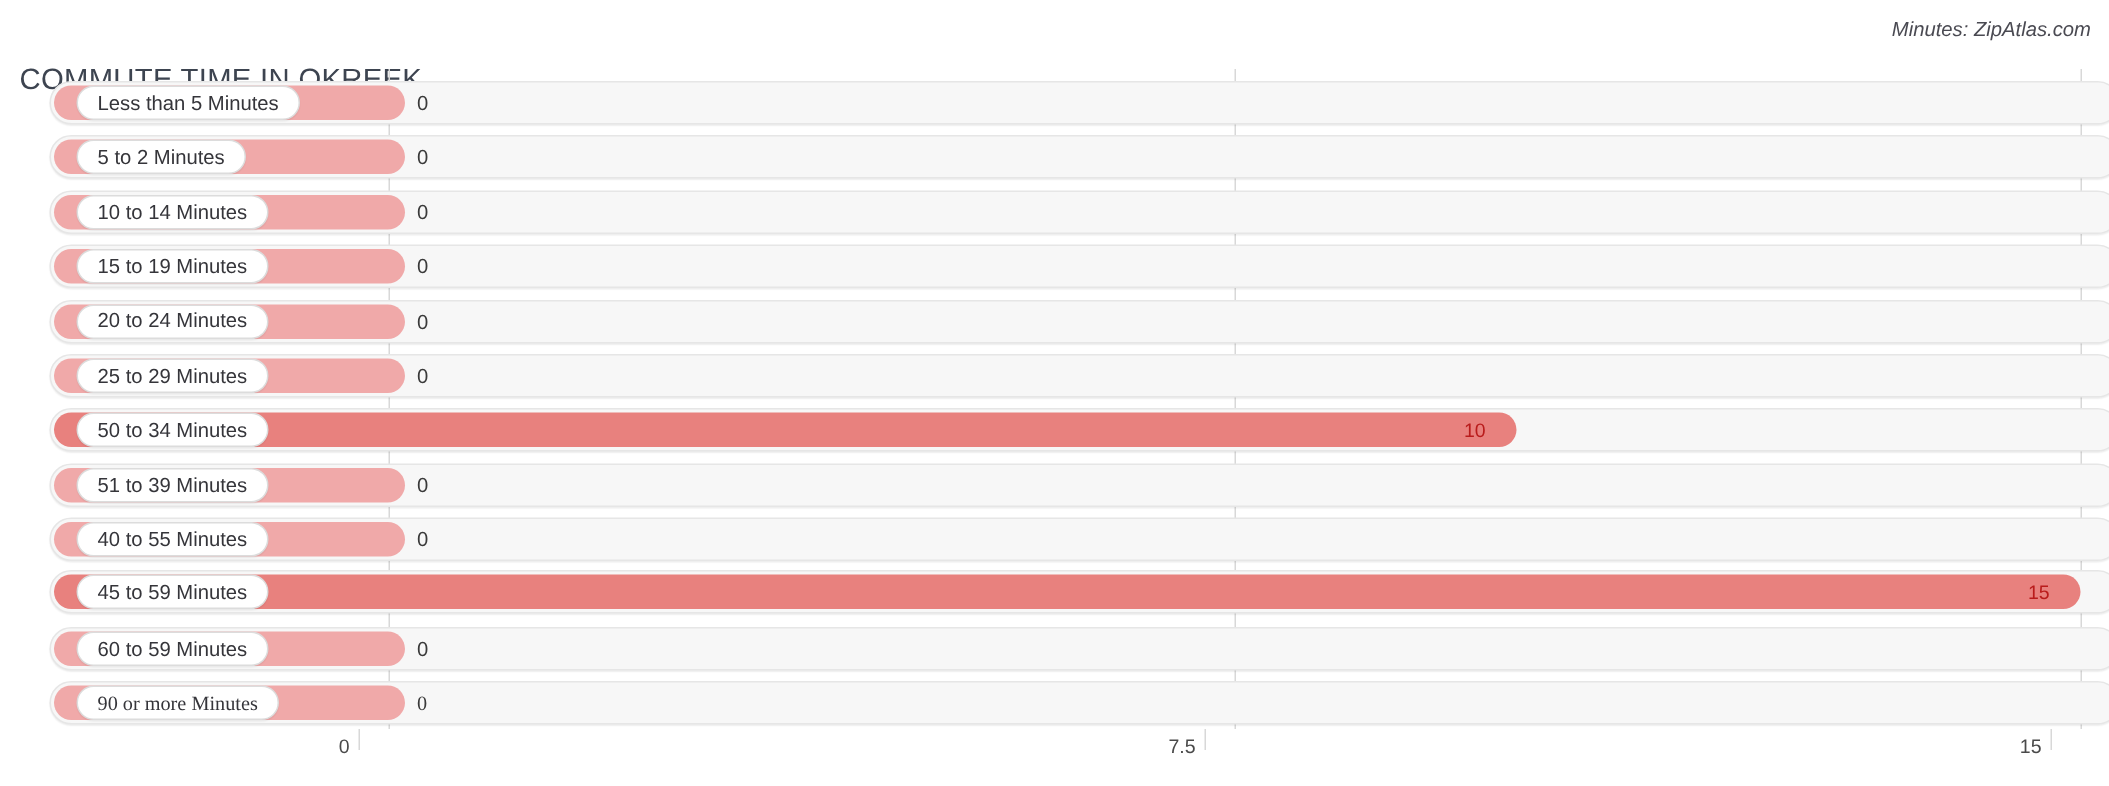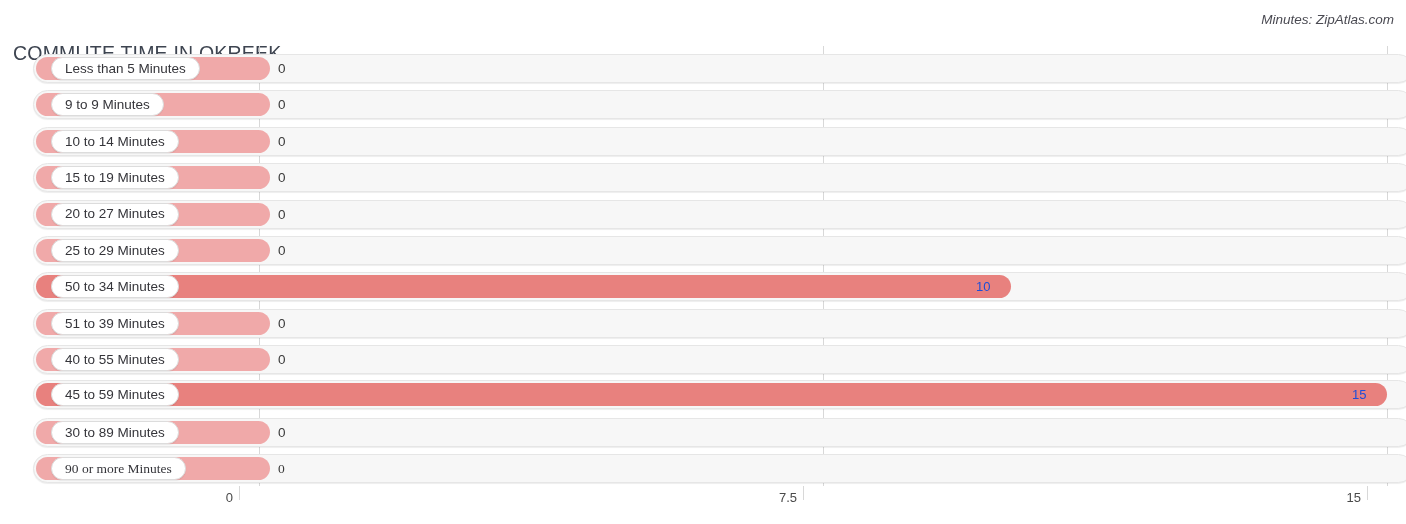--- a/index.html
+++ b/index.html
@@ -129,21 +129,21 @@
     white-space: nowrap;
   }
   
   .value-in {
     position: absolute;
     top: 3px;
     height: 23px;
     display: flex;
     align-items: center;
     font-size: 13px;
-    color: #1d4ed8;
+    color: #b91c1c;
     white-space: nowrap;
   }
 
   
   #axis {
     position: absolute;
     left: 0;
     top: 486px;
     width: 1406px;
     height: 38px;
@@ -181,21 +181,21 @@
       <div class="bar light" style="width: 234px;"></div>
       <div class="pill">
         <span class="pill-label">Less than 5 Minutes</span>
       </div>
       <div class="value-out" style="left: 245px;">0</div>
     </div>
     <div class="row" style="top: 44.4px;">
       <div class="track"></div>
       <div class="bar light" style="width: 234px;"></div>
       <div class="pill">
-        <span class="pill-label">9 to 9 Minutes</span>
+        <span class="pill-label">5 to 2 Minutes</span>
       </div>
       <div class="value-out" style="left: 245px;">0</div>
     </div>
     <div class="row" style="top: 80.8px;">
       <div class="track"></div>
       <div class="bar light" style="width: 234px;"></div>
       <div class="pill">
         <span class="pill-label">10 to 14 Minutes</span>
       </div>
       <div class="value-out" style="left: 245px;">0</div>
@@ -205,21 +205,21 @@
       <div class="bar light" style="width: 234px;"></div>
       <div class="pill">
         <span class="pill-label">15 to 19 Minutes</span>
       </div>
       <div class="value-out" style="left: 245px;">0</div>
     </div>
     <div class="row" style="top: 153.6px;">
       <div class="track"></div>
       <div class="bar light" style="width: 234px;"></div>
       <div class="pill">
-        <span class="pill-label">20 to 27 Minutes</span>
+        <span class="pill-label">20 to 24 Minutes</span>
       </div>
       <div class="value-out" style="left: 245px;">0</div>
     </div>
     <div class="row" style="top: 190px;">
       <div class="track"></div>
       <div class="bar light" style="width: 234px;"></div>
       <div class="pill">
         <span class="pill-label">25 to 29 Minutes</span>
       </div>
       <div class="value-out" style="left: 245px;">0</div>
@@ -253,21 +253,21 @@
       <div class="bar strong" style="width: 1351px;"></div>
       <div class="pill">
         <span class="pill-label">45 to 59 Minutes</span>
       </div>
       <div class="value-in" style="left: 1319px;">15</div>
     </div>
     <div class="row" style="top: 372px;">
       <div class="track"></div>
       <div class="bar light" style="width: 234px;"></div>
       <div class="pill">
-        <span class="pill-label">30 to 89 Minutes</span>
+        <span class="pill-label">60 to 59 Minutes</span>
       </div>
       <div class="value-out" style="left: 245px;">0</div>
     </div>
     <div class="row" style="top: 408.4px; font-family: Liberation Serif, serif;">
       <div class="track"></div>
       <div class="bar light" style="width: 234px;"></div>
       <div class="pill">
         <span class="pill-label">90 or more Minutes</span>
       </div>
       <div class="value-out" style="left: 245px;">0</div>

